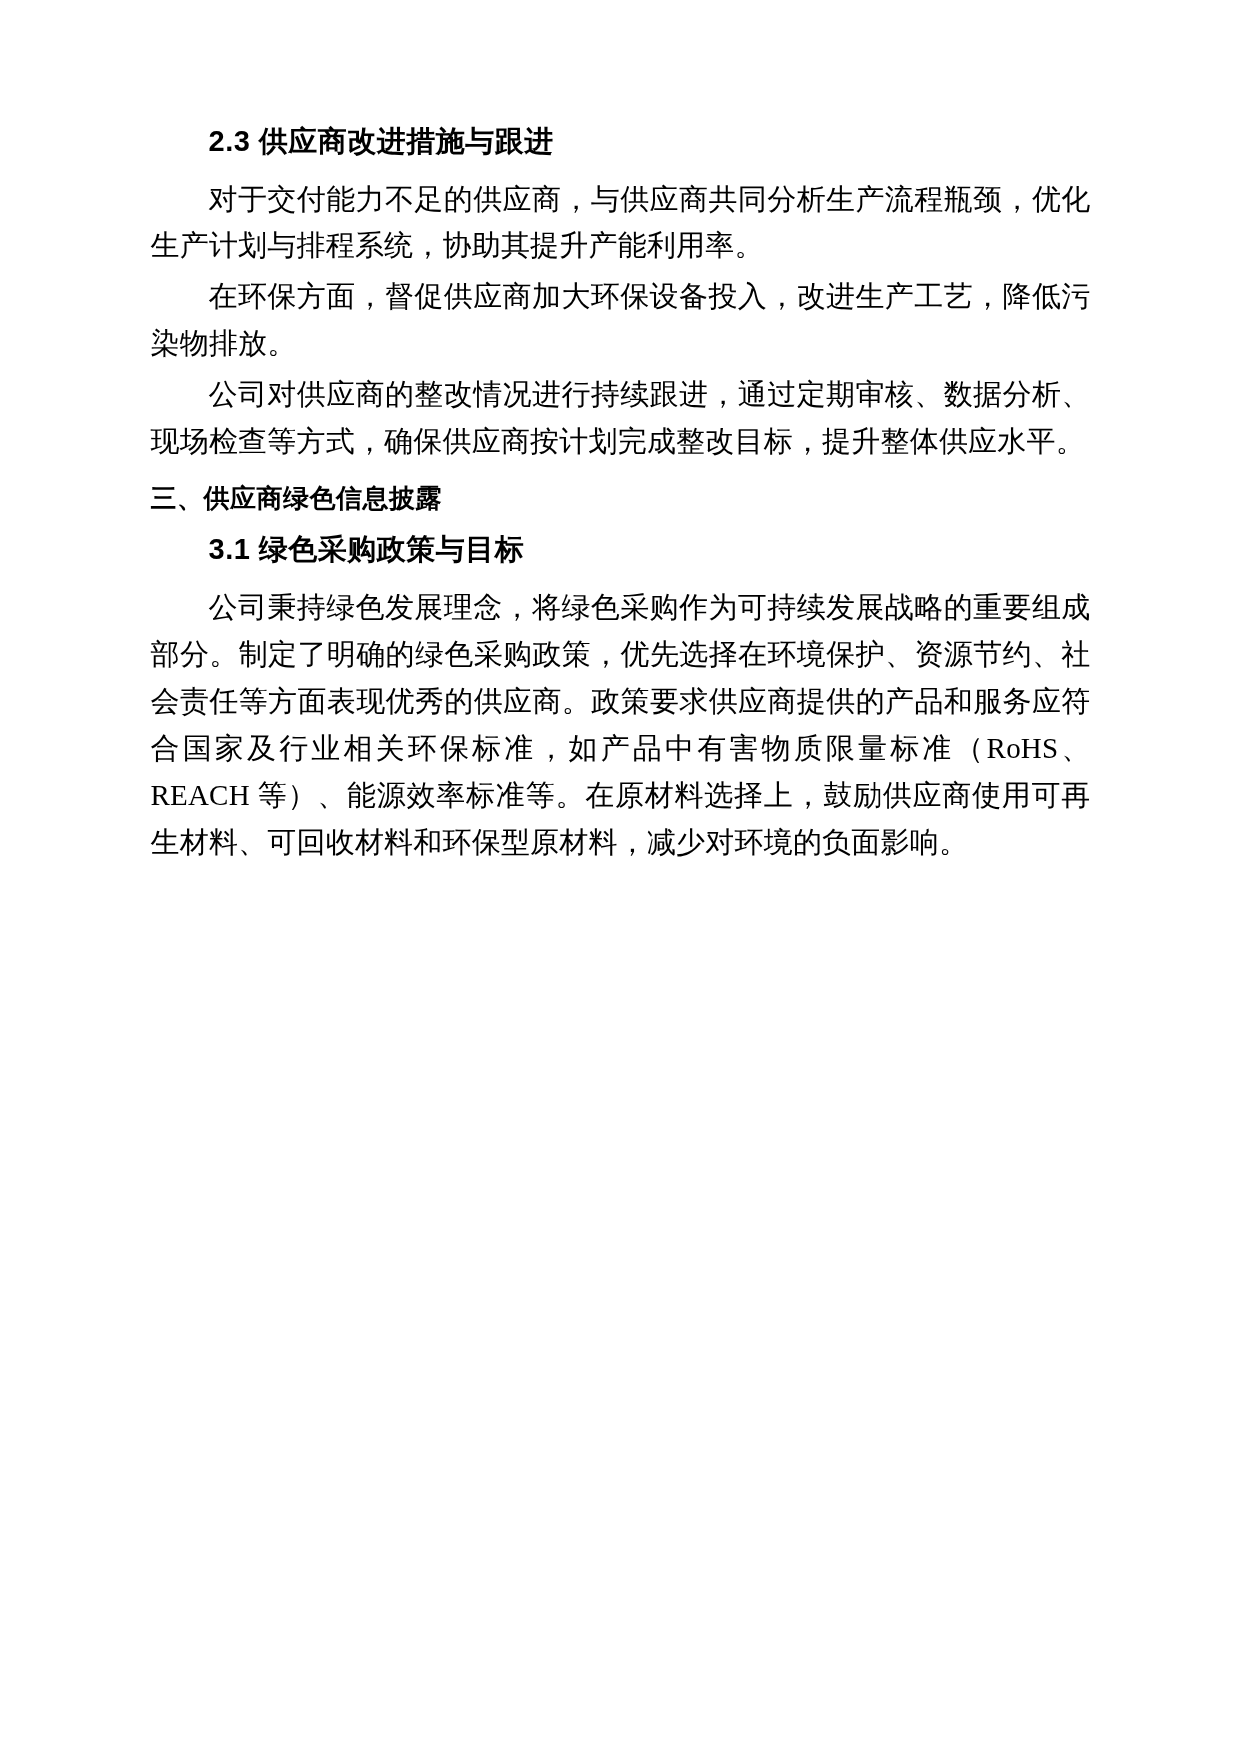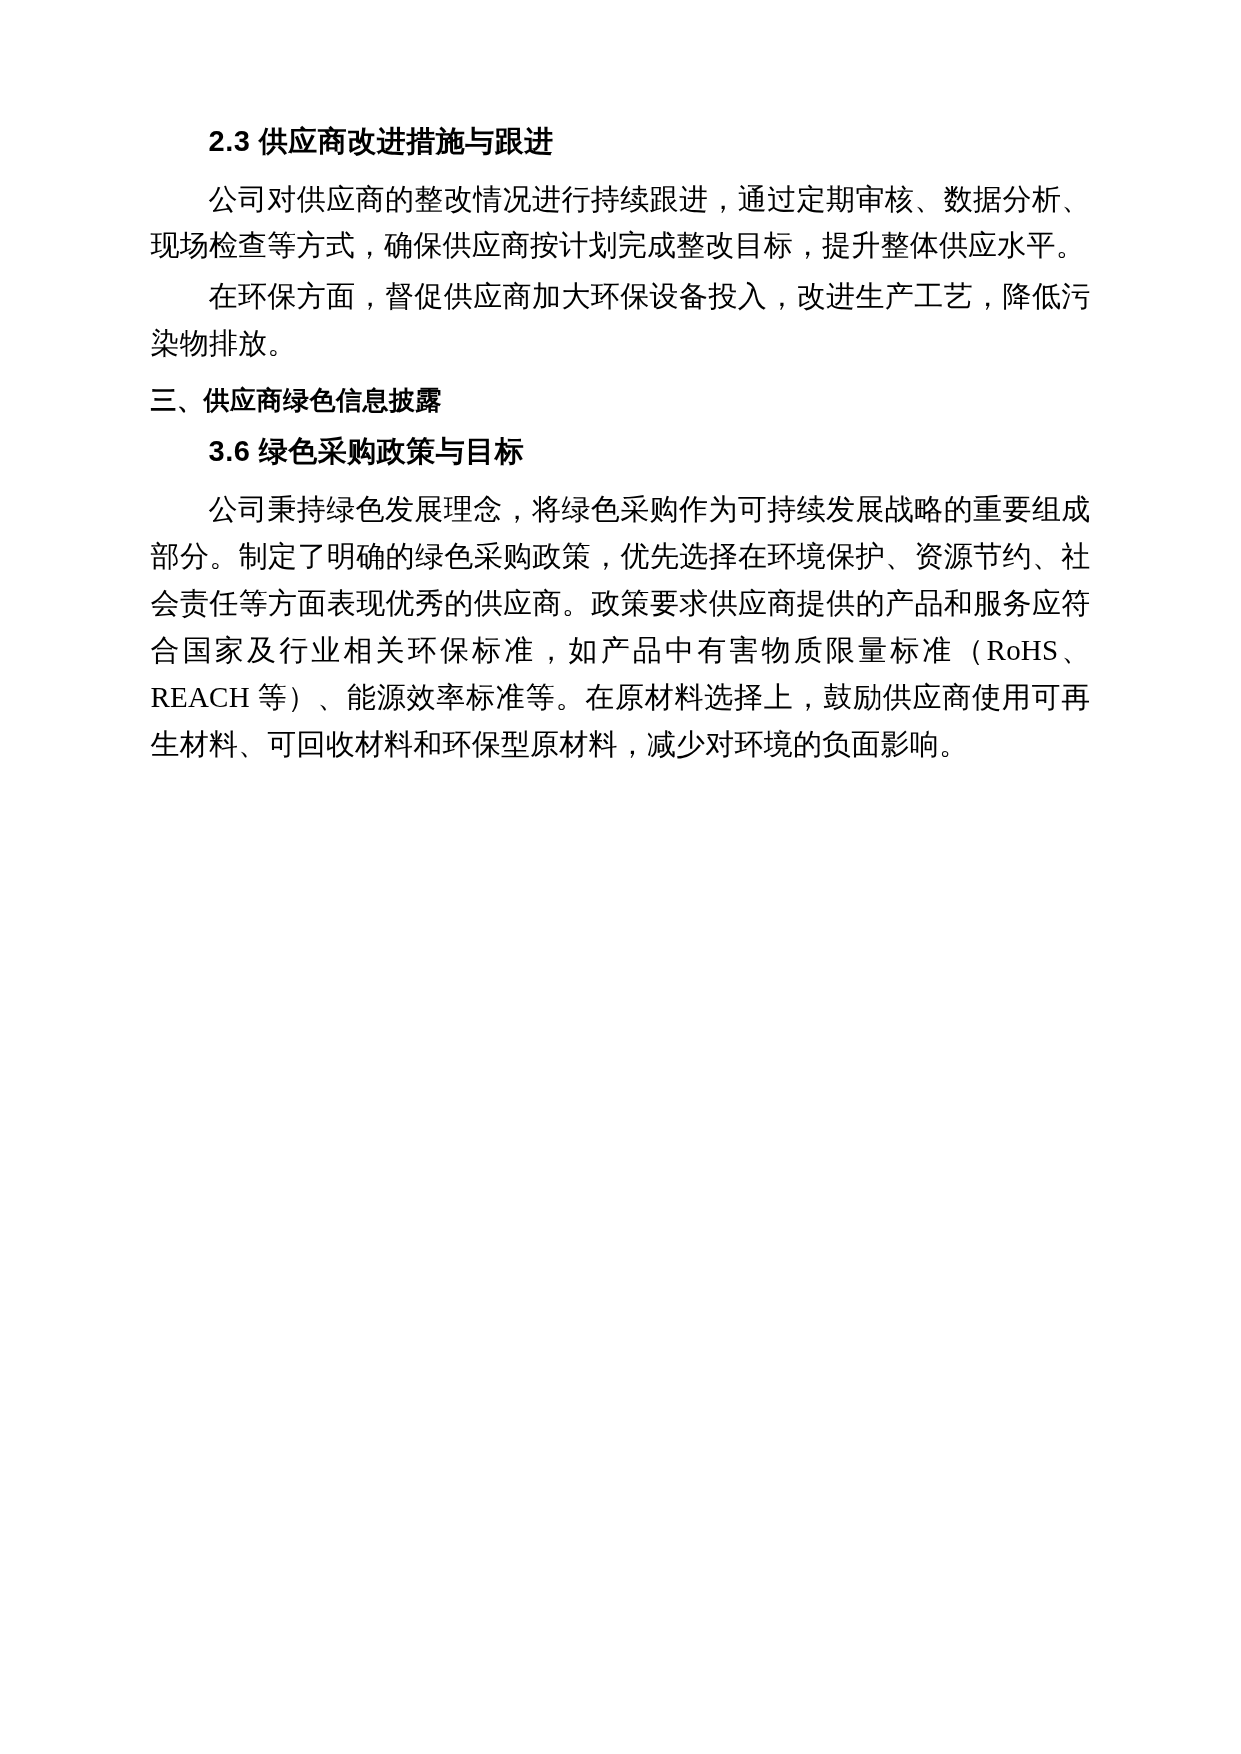--- a/index.html
+++ b/index.html
@@ -53,25 +53,26 @@
 </style>
 </head>
 <body>
 
 <div class="page">
   <div class="doc-body">
 
     <h2 class="heading-2">2.3  供应商改进措施与跟进</h2>
 
 
+    <p class="para">对于交付能力不足的供应商，与供应商共同分析生产流程瓶颈，优化生产计划与排程系统，协助其提升产能利用率。</p>
+
+    <p class="para">在环保方面，督促供应商加大环保设备投入，改进生产工艺，降低污染物排放。</p>
 
     <p class="para">公司对供应商的整改情况进行持续跟进，通过定期审核、数据分析、现场检查等方式，确保供应商按计划完成整改目标，提升整体供应水平。</p>
 
-    <p class="para">在环保方面，督促供应商加大环保设备投入，改进生产工艺，降低污染物排放。</p>
-
     <h2 class="heading-1">三、供应商绿色信息披露</h2>
 
-    <h2 class="heading-2">3.6  绿色采购政策与目标</h2>
+    <h2 class="heading-2">3.1  绿色采购政策与目标</h2>
 
     <p class="para">公司秉持绿色发展理念，将绿色采购作为可持续发展战略的重要组成部分。制定了明确的绿色采购政策，优先选择在环境保护、资源节约、社会责任等方面表现优秀的供应商。政策要求供应商提供的产品和服务应符合国家及行业相关环保标准，如产品中有害物质限量标准（RoHS、REACH 等）、能源效率标准等。在原材料选择上，鼓励供应商使用可再生材料、可回收材料和环保型原材料，减少对环境的负面影响。</p>
 
   </div>
 </div>
 
 </body></html>

